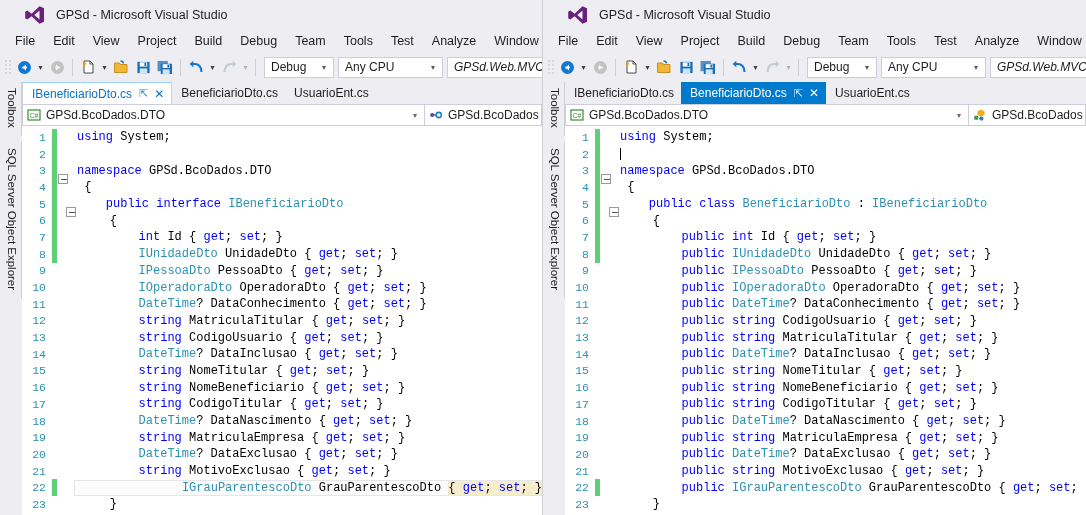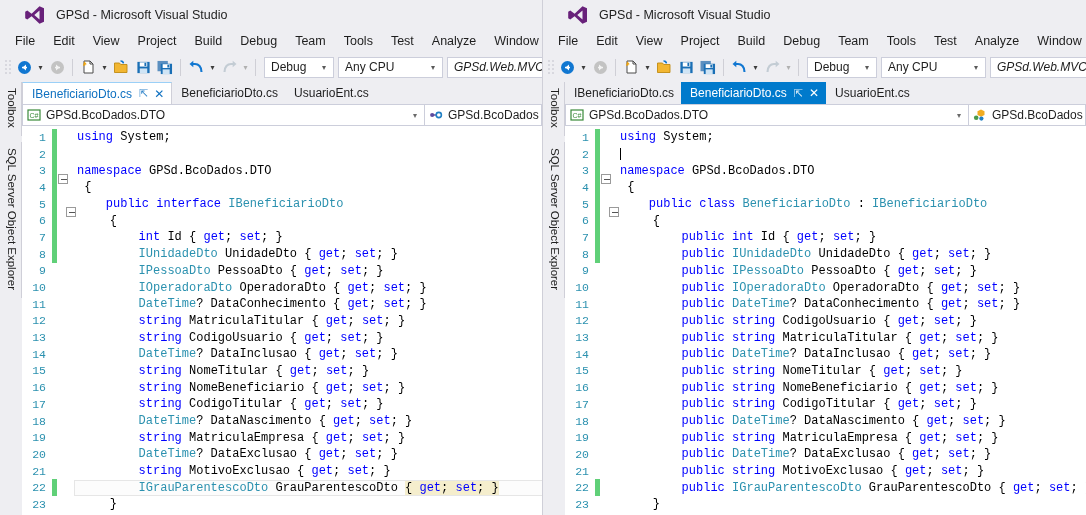--- a/index.html
+++ b/index.html
@@ -89,21 +89,21 @@
             font-family: "Liberation Mono", monospace; font-size: 12px; }
   .edinner { position: relative; padding-top: 3px; }
   .ln { height: 16.7px; display: flex; align-items: center; white-space: pre; }
   .ln .num { width: 30px; text-align: right; color: #2b91af; flex: 0 0 auto;
              padding-right: 6px; font-size: 11.5px; }
   .ln .chg { width: 5px; align-self: stretch; flex: 0 0 auto; margin-right: 0px; }
   .ln .chg.green { background: #60d078; }
   .ln .fold { width: 14px; flex: 0 0 auto; position: relative; }
   .ln .code { flex: 1 1 auto; color: #000; padding-left: 6px; position: relative;
               min-width: 0; overflow: hidden; }
-  .ln.cur .code { background: #fcfcfc; outline: 1px solid #e6e6e6; }
+  .ln.cur .code { background: #fcfcfc; outline: 1px solid #e6e6e6; text-align: right; }
 
   .foldbox { position: absolute; left: 1px; top: 3px; width: 10px; height: 10px;
              border: 1px solid #9a9a9a; background: #fff; }
   .foldbox:before { content: ""; position: absolute; left: 2px; top: 4px;
                     width: 6px; height: 1px; background: #555; }
   .vline { position: absolute; left: 5px; top: 0; bottom: 0; width: 1px; background: #bdbdbd; }
 
   .k  { color: #0000ff; }   
   .t  { color: #2b91af; }   
   .p  { color: #000; }      

